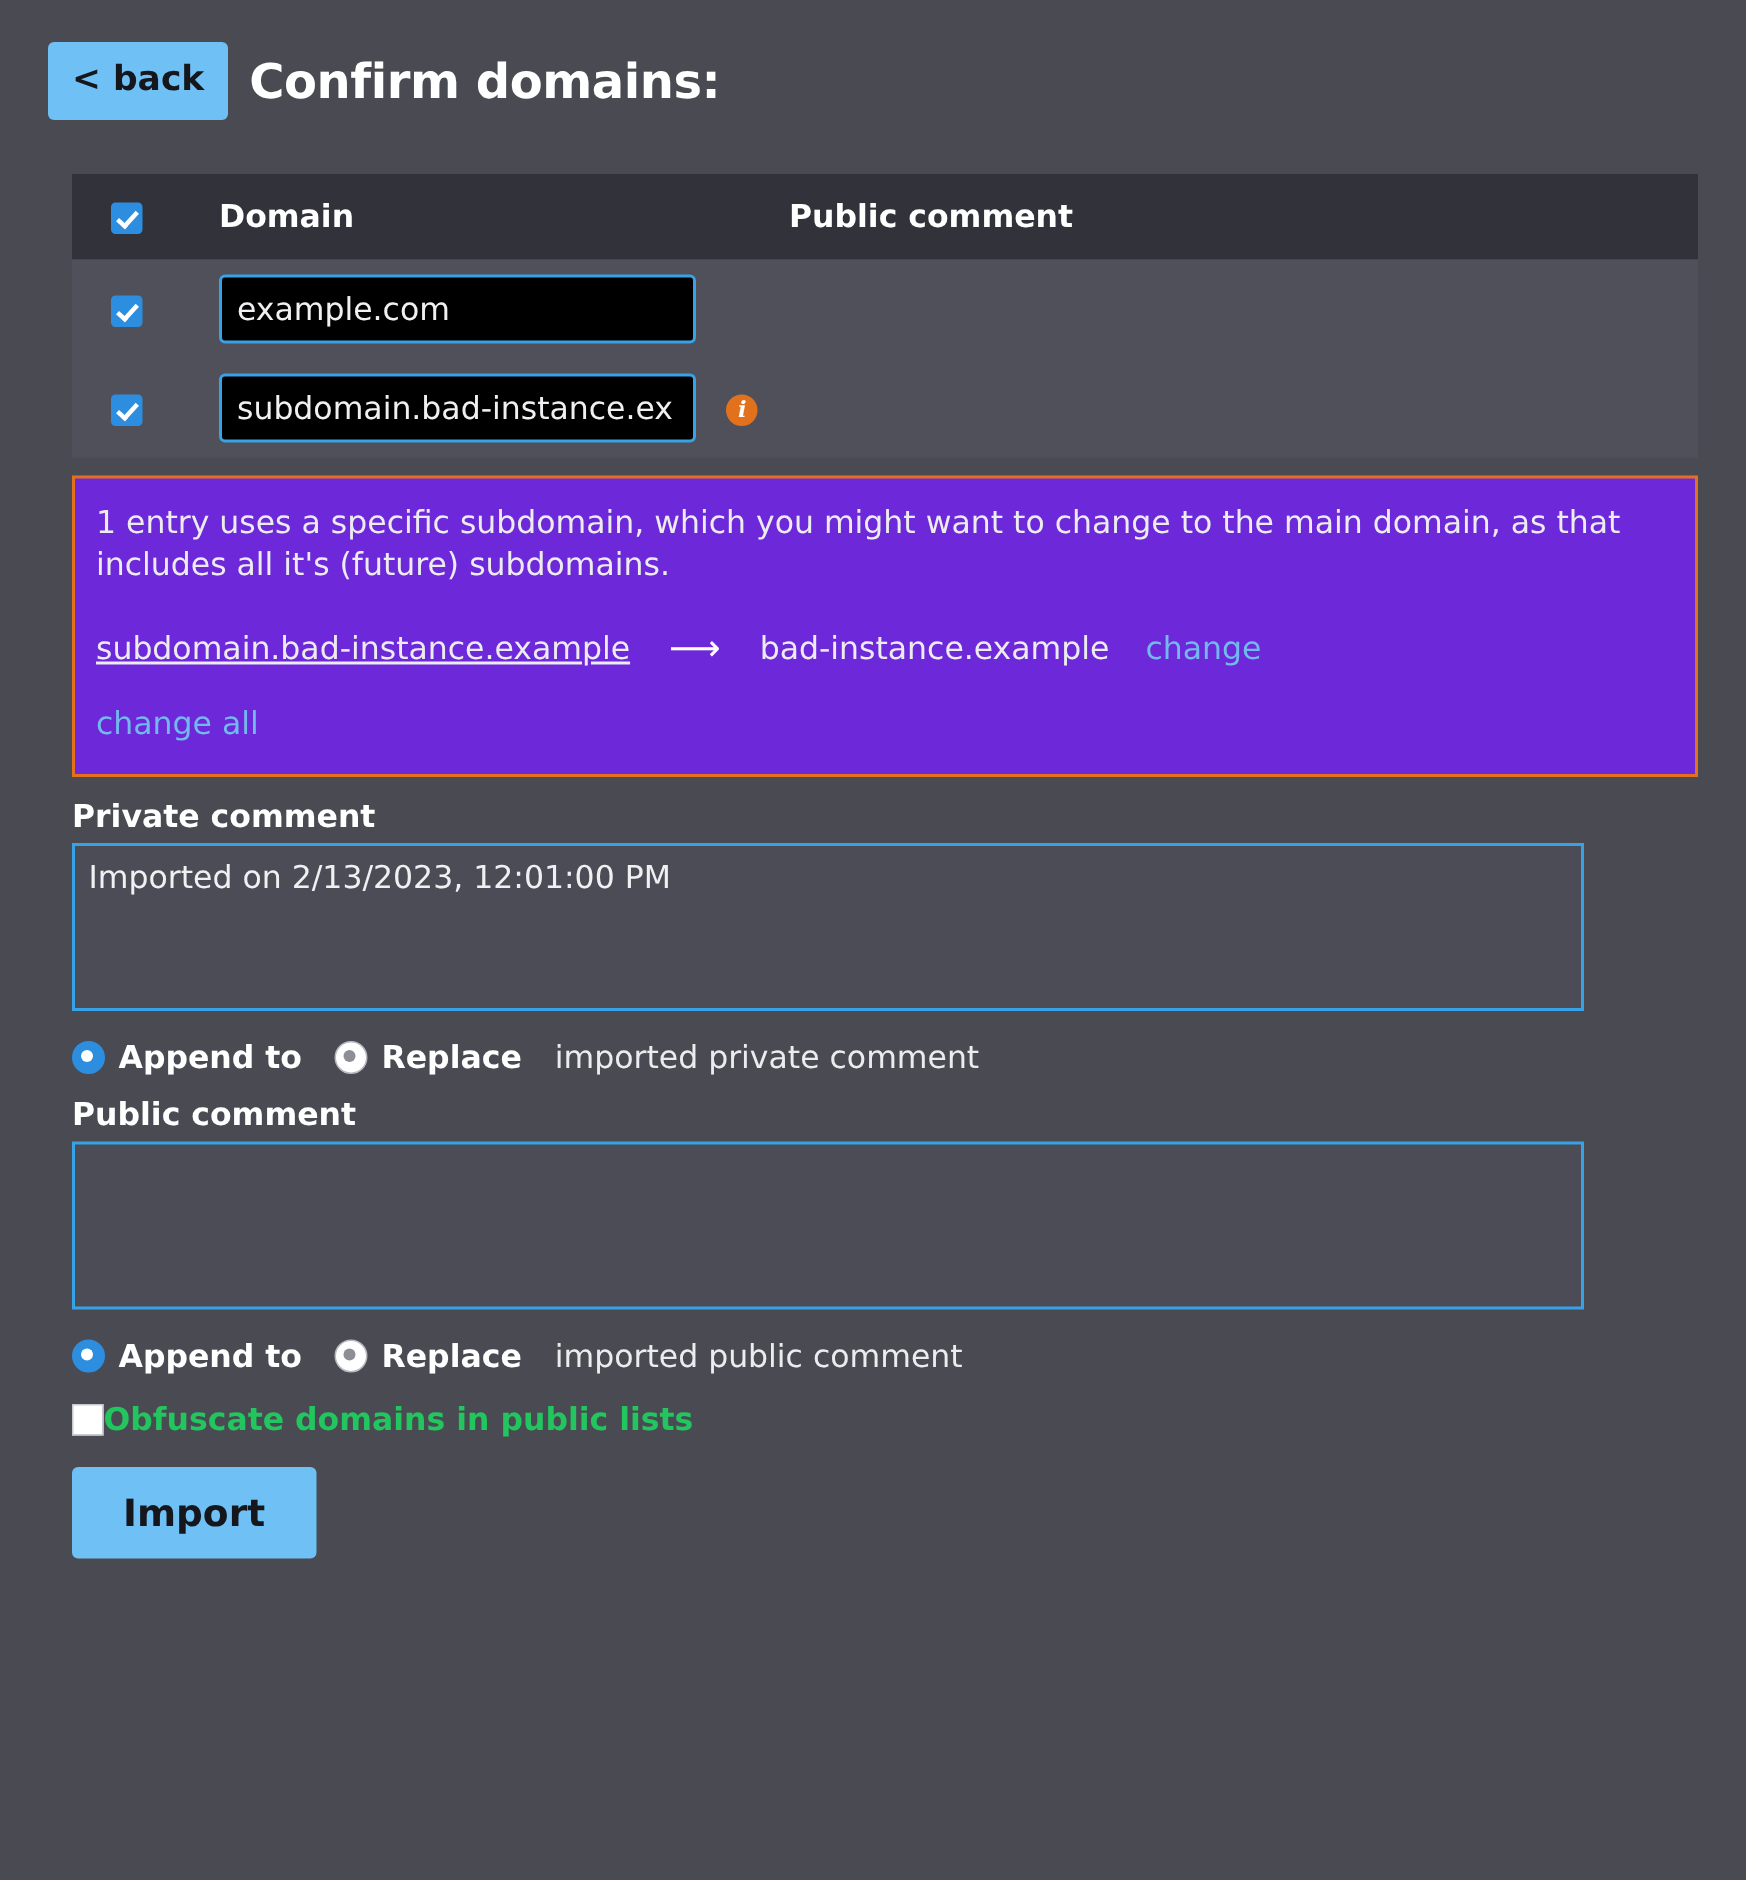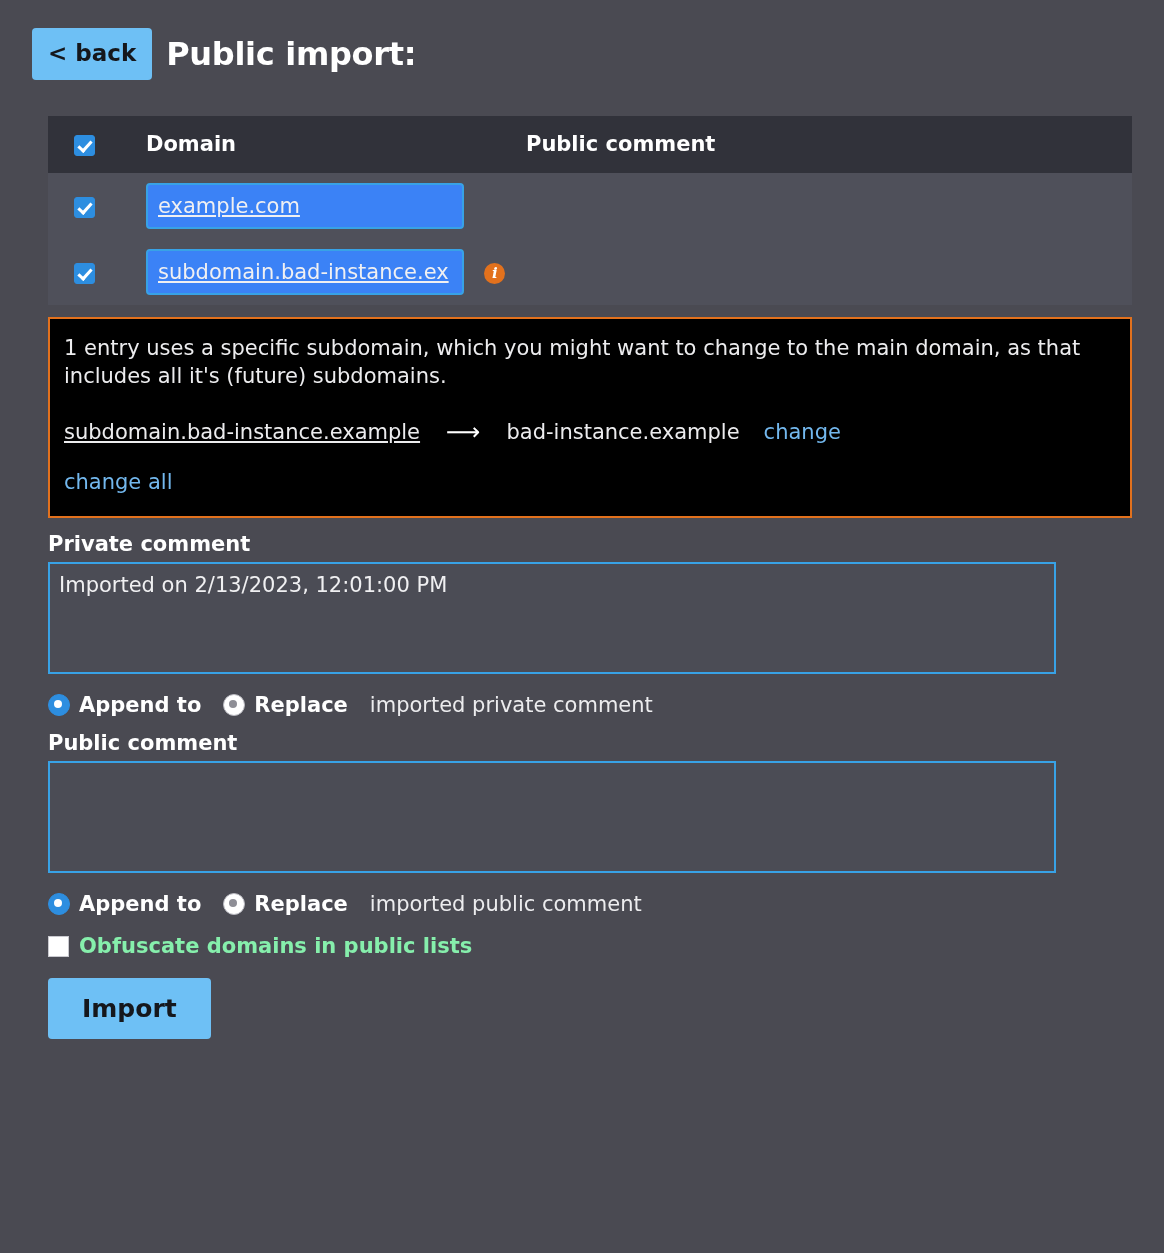--- a/index.html
+++ b/index.html
@@ -101,29 +101,28 @@
   }
   .chk.plain {
     background: #ffffff;
     border: 1px solid #c9c9cf;
     border-radius: 0;
   }
   .chk.plain::after { display: none; }
   .domain-input {
     width: 318px;
     box-sizing: border-box;
-    background: #3b82f6;
+    background: #000000;
     border: 2px solid #38a2e6;
     border-radius: 4px;
     color: #f0f0f2;
     font-family: "DejaVu Sans", sans-serif;
     font-size: 21px;
     padding: 9px 10px;
     outline: none;
-    text-decoration: underline;
   }
   .info-icon {
     display: inline-block;
     width: 21px;
     height: 21px;
     border-radius: 50%;
     background: #e2711d;
     color: #ffffff;
     font-size: 15px;
     font-weight: bold;
@@ -133,21 +132,21 @@
     margin-left: 14px;
     vertical-align: middle;
     font-style: italic;
   }
   
   .warn-panel {
     width: 1084px;
     margin-left: 16px;
     box-sizing: border-box;
     border: 2px solid #e2711d;
-    background: #000000;
+    background: #6d28d9;
     padding: 16px 14px 22px 14px;
     margin-top: 12px;
   }
   .warn-text {
     font-size: 21px;
     line-height: 1.32;
     color: #ececee;
     margin: 0 0 30px 0;
     max-width: 1040px;
   }
@@ -241,22 +240,21 @@
     font-weight: normal;
   }
   .obfuscate-row {
     display: flex;
     align-items: center;
     margin: 18px 0 0 16px;
     font-size: 21px;
   }
   .obfuscate-label {
     font-weight: bold;
-    color: #86efac;
-    margin-left: 10px;
+    color: #22c55e;
   }
   .import-button {
     margin: 20px 0 0 16px;
     background: #6ec0f5;
     color: #15171c;
     border: none;
     border-radius: 4px;
     font-family: "DejaVu Sans", sans-serif;
     font-size: 25px;
     font-weight: bold;
@@ -265,21 +263,21 @@
     text-align: right;
   }
 </style>
 </head>
 <body>
 
 <div class="page">
 
   <div class="header-row">
     <button class="back-button">&lt; back</button>
-    <div class="page-title">Public import:</div>
+    <div class="page-title">Confirm domains:</div>
   </div>
 
 
   <table class="domain-table">
     <thead>
       <tr>
         <th class="col-check">
           <input type="checkbox" class="chk" checked="" style="">
         </th>
         <th class="col-domain">Domain</th>

